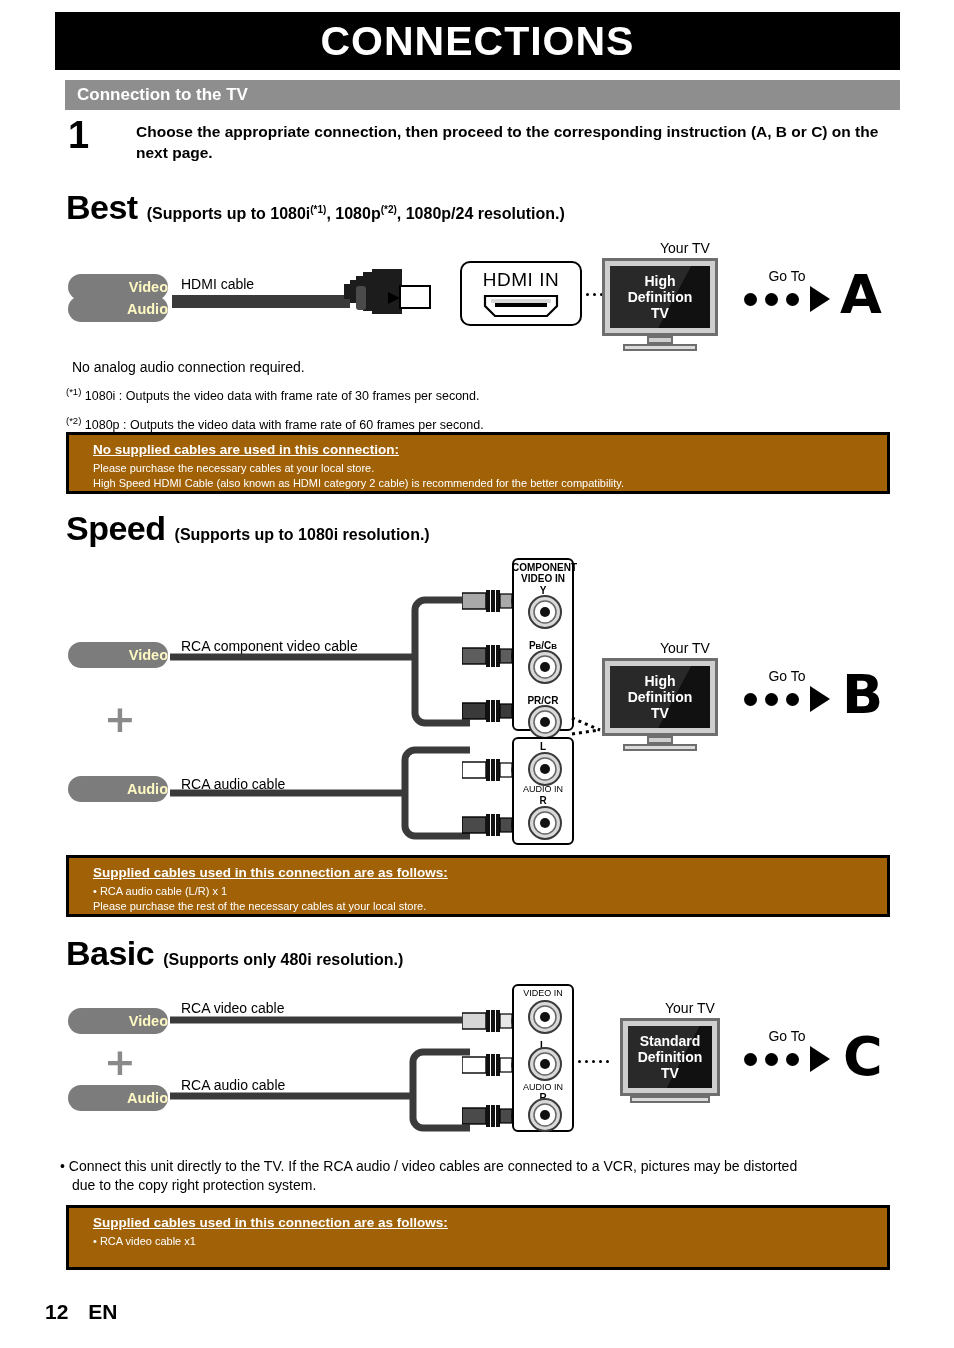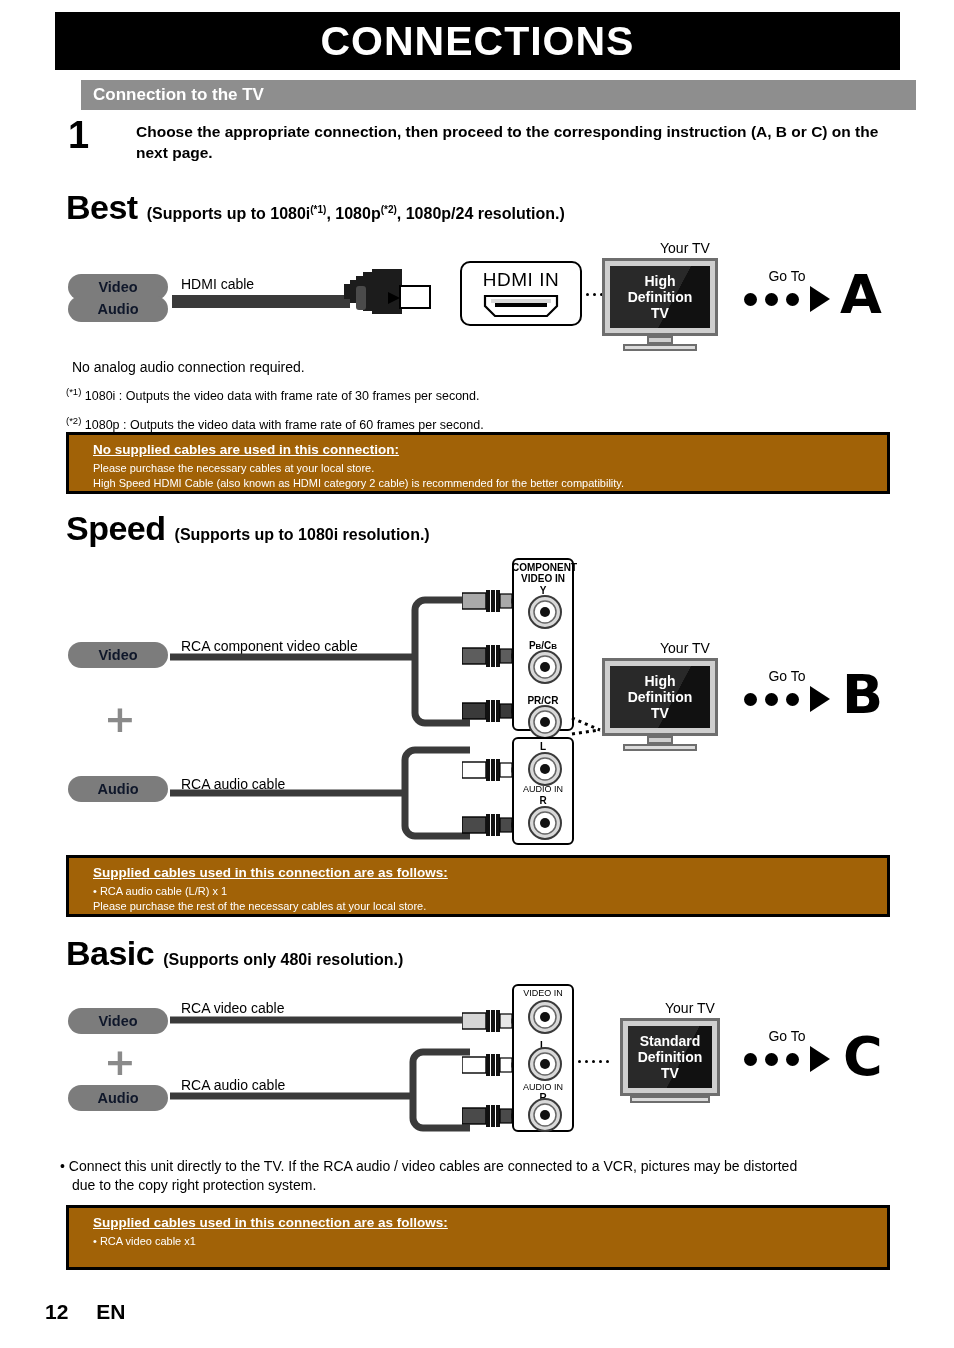--- a/index.html
+++ b/index.html
@@ -18,21 +18,21 @@
     position:absolute; left:55px; top:12px; width:845px; height:58px;
     background:#000; color:#fff;
     display:flex; align-items:center; justify-content:center;
   }
   .title-bar .title {
     font-size:41px; font-weight:bold; letter-spacing:1px;
   }
   .section-bar {
     position:absolute; left:65px; top:80px; width:835px; height:30px;
     background:#8e8e8e; color:#fff;
-    display:flex; align-items:center;margin-left:16px;
+    display:flex; align-items:center;
   }
   .section-bar .label { font-size:17px; font-weight:bold; padding-left:12px; }
 
   
   .step { position:absolute; left:68px; top:122px; width:835px; }
   .step-num {
     position:absolute; left:0; top:-6px;
     font-size:38px; font-weight:bold; line-height:1;
   }
   .step-text {
@@ -56,23 +56,23 @@
   }
   .note-box .nb-line { font-size:11px; line-height:1.38; display:block; }
 
   
   .plain { position:absolute; font-size:14px; line-height:1.38; }
   .fnote { position:absolute; font-size:12.5px; line-height:1.48; }
   .fnote sup { font-size:9.5px; vertical-align:super; }
 
   
   .pill {
-    position:absolute; background:#7c7c7c; color:#0f172a;
+    position:absolute; background:#7c7c7c; color:#fef9c3;
     border-radius:16px; font-size:14.5px; font-weight:bold;
-    display:flex; align-items:center; justify-content:center;
+    display:flex; align-items:center; justify-content:flex-end;
   }
   .plus {
     position:absolute; color:#8a8a8a; font-size:38px; font-weight:bold; line-height:1;
     font-family:"DejaVu Sans", sans-serif;
   }
 
   
   .cable { position:absolute; background:#3a3a3a; }
   .cable-lbl { position:absolute; font-size:14px;margin-left:8px; }
 
@@ -122,21 +122,21 @@
   
   .panel { position:absolute; border:2px solid #000; border-radius:6px; background:#fff; }
   .jacklbl { position:absolute; font-size:10px; font-weight:bold; text-align:center; }
   .jacklbl.small { font-size:9px; font-weight:normal; }
 
   .dots-conn { position:absolute; display:flex; gap:4px; align-items:center; }
   .dots-conn i { width:3px; height:3px; background:#000; border-radius:50%; display:block; }
 
   
   .footer { position:absolute; left:45px; top:1300px; font-size:21px; font-weight:bold; }
-  .footer .pg { margin-right:22px; }
+  .footer .pg { margin-right:14px; }
 </style>
 </head>
 <body>
 
 <div class="title-bar">
   <div class="title">CONNECTIONS</div>
 </div>
 
 <div class="section-bar">
   <div class="label">Connection to the TV</div>

